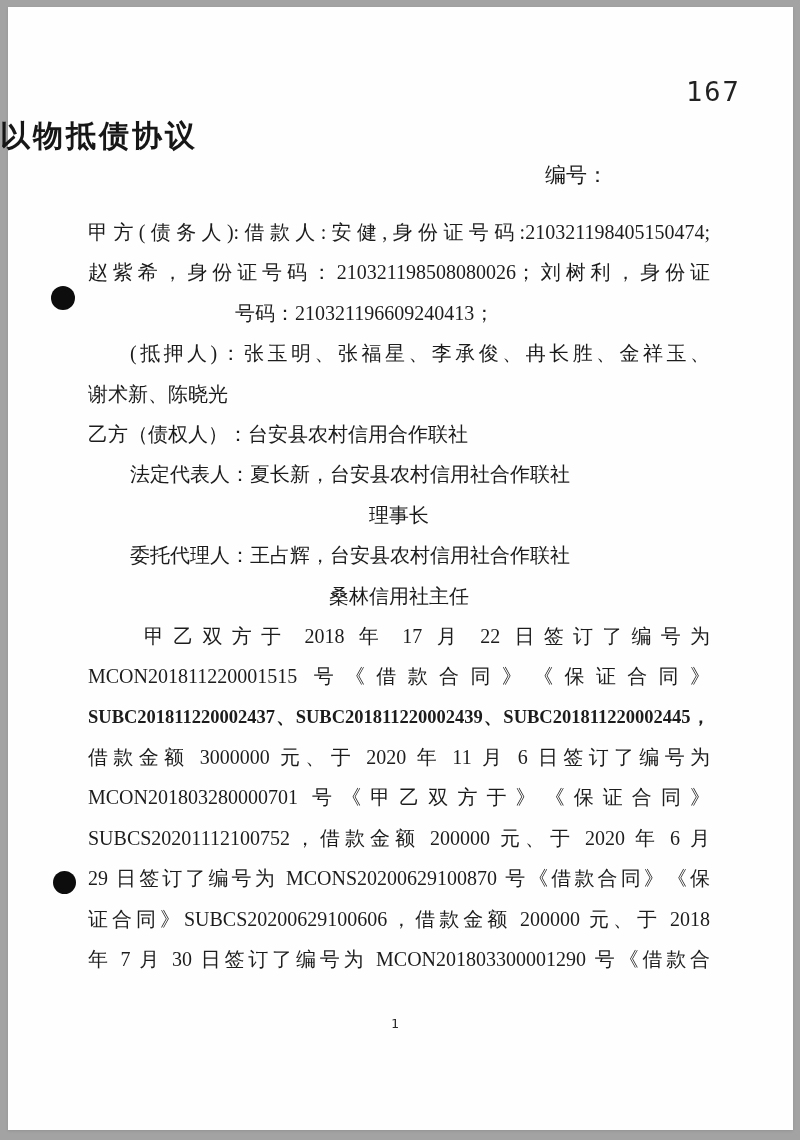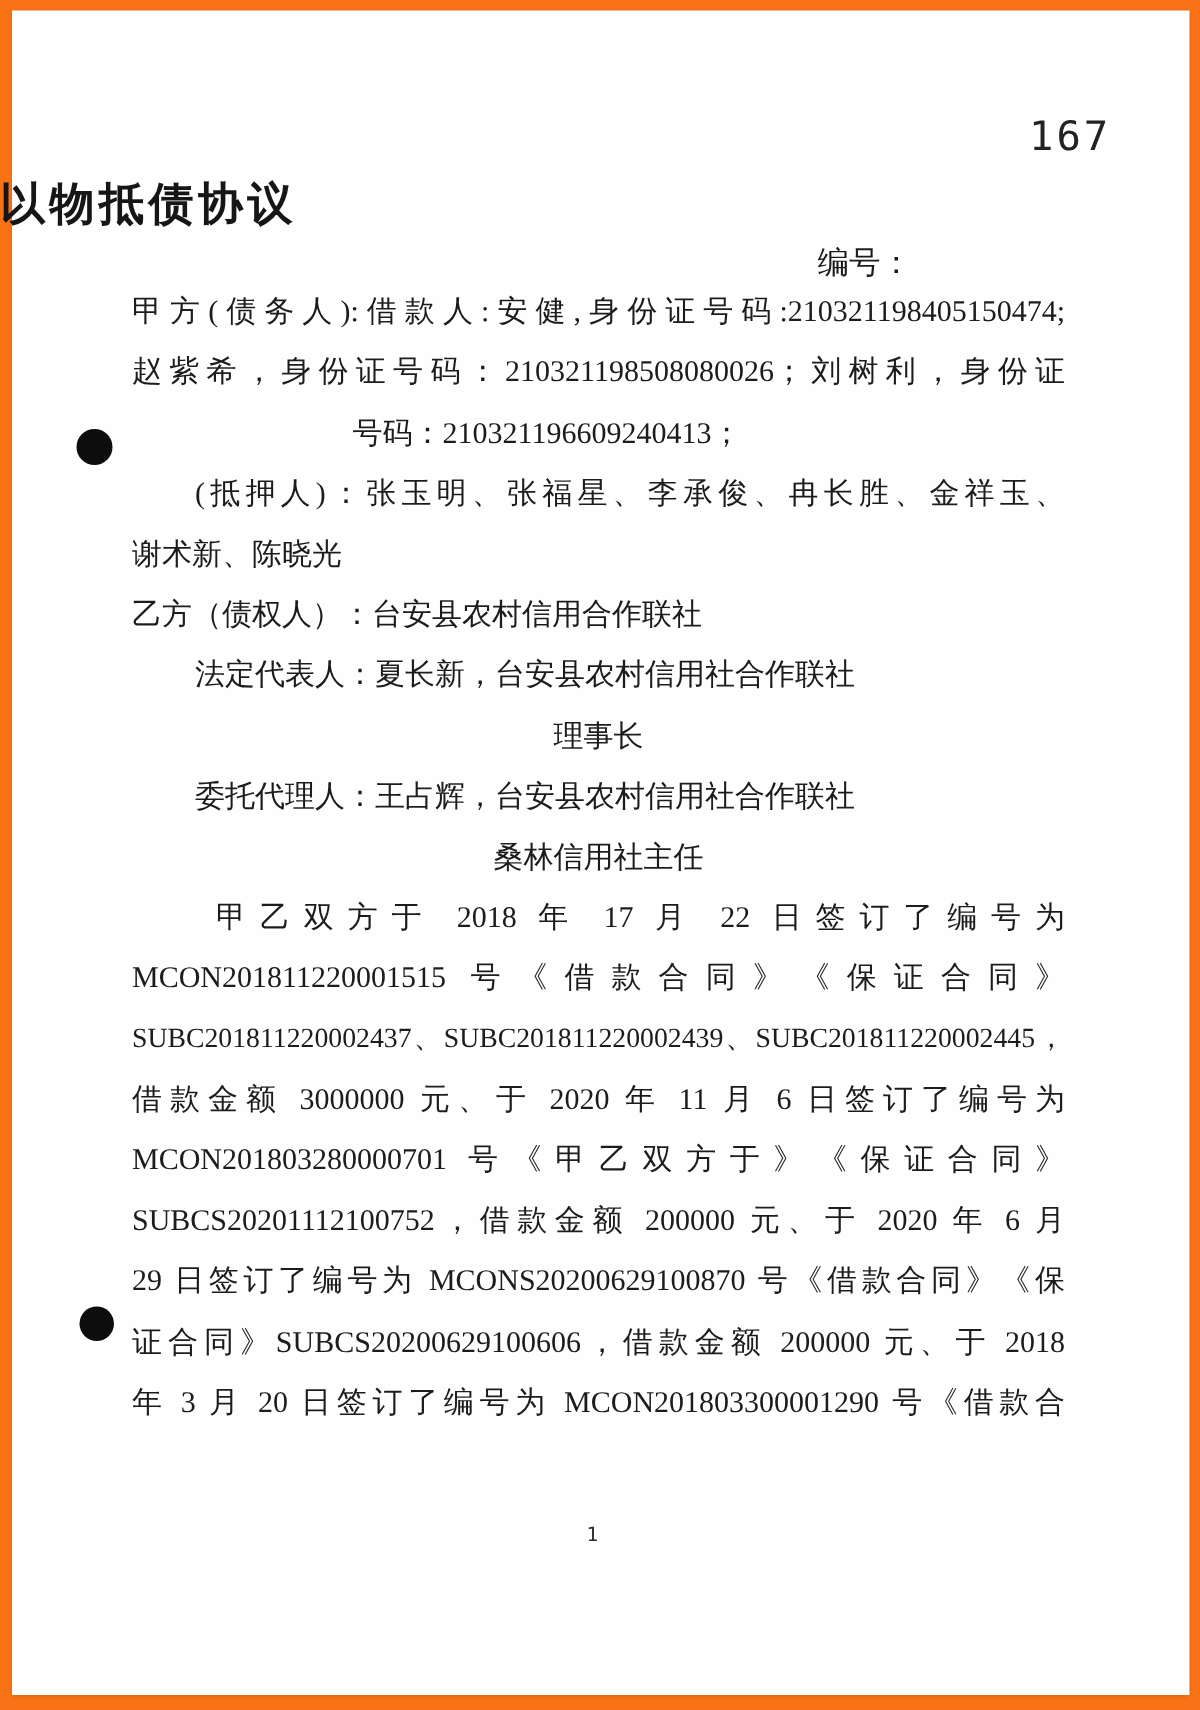--- a/index.html
+++ b/index.html
@@ -1,19 +1,19 @@
 <!DOCTYPE html>
 <html><head>
 <meta charset="utf-8">
 <style>
   html,body{margin:0;padding:0;}
   #screen{
     position:relative;
     width:800px;height:1140px;
-    background:#f97316;
+    background:#a3a3a3;
     overflow:hidden;
     font-family:"Liberation Serif","DejaVu Serif",serif;
   }
   .page{
     position:absolute;left:8px;top:7px;
     width:785px;height:1123px;
     background:#fefefe;
     box-shadow:0 1px 3px rgba(0,0,0,0.10);
   }
   .corner-num{
@@ -26,34 +26,34 @@
     text-align:left;
     font-family:"DejaVu Sans","Liberation Sans",sans-serif;
     font-weight:700;font-size:30px;letter-spacing:3px;color:#161616;
   }
   .num-label{
     position:absolute;left:545px;top:161px;
     font-family:"DejaVu Sans","Liberation Sans",sans-serif;
     font-weight:400;font-size:21px;color:#1a1a1a;
   }
   .doc-body{
-    position:absolute;left:88px;top:188px;width:622px;
+    position:absolute;left:88px;top:212px;width:622px;
     color:#1c1c1c;
   }
   .line{
     height:40.4px;line-height:40.4px;
     font-size:20px;
     white-space:normal;
   }
   .j{text-align:justify;text-align-last:justify;}
   .ind42{padding-left:42px;}
   .ind147{padding-left:147px;}
   .center{text-align:center;}
   .ti56{text-indent:56px;}
-  .s18{font-size:18.5px;}
+  .s18{font-size:18.5px;font-weight:bold;}
   .punch-hole{
     position:absolute;background:#0d0d0d;border-radius:50%;
   }
   .hole-top{left:51px;top:286px;width:24px;height:24px;}
   .hole-bottom{left:53px;top:871px;width:23px;height:23px;}
   .footer-num{
     position:absolute;left:0;top:1016px;width:790px;
     text-align:center;font-size:13px;color:#2a2a2a;
     font-family:"DejaVu Sans Mono","Liberation Mono",monospace;
   }
@@ -86,18 +86,18 @@
     <div class="line ind42">委托代理人：王占辉，台安县农村信用社合作联社</div>
     <div class="line center">桑林信用社主任</div>
     <div class="line j ti56">甲乙双方于 2018 年 17 月 22 日签订了编号为</div>
     <div class="line j">MCON201811220001515 号《借款合同》《保证合同》</div>
     <div class="line j s18">SUBC201811220002437、SUBC201811220002439、SUBC201811220002445，</div>
     <div class="line j">借款金额 3000000 元、于 2020 年 11 月 6 日签订了编号为</div>
     <div class="line j">MCON201803280000701 号《甲乙双方于》《保证合同》</div>
     <div class="line j">SUBCS20201112100752，借款金额 200000 元、于 2020 年 6 月</div>
     <div class="line j">29 日签订了编号为 MCONS20200629100870 号《借款合同》《保</div>
     <div class="line j">证合同》SUBCS20200629100606，借款金额 200000 元、于 2018</div>
-    <div class="line j">年 3 月 20 日签订了编号为 MCON201803300001290 号《借款合</div>
+    <div class="line j">年 7 月 30 日签订了编号为 MCON201803300001290 号《借款合</div>
   </div>
 
   <div class="footer-num">1</div>
 
 </div>
 
 </body></html>

